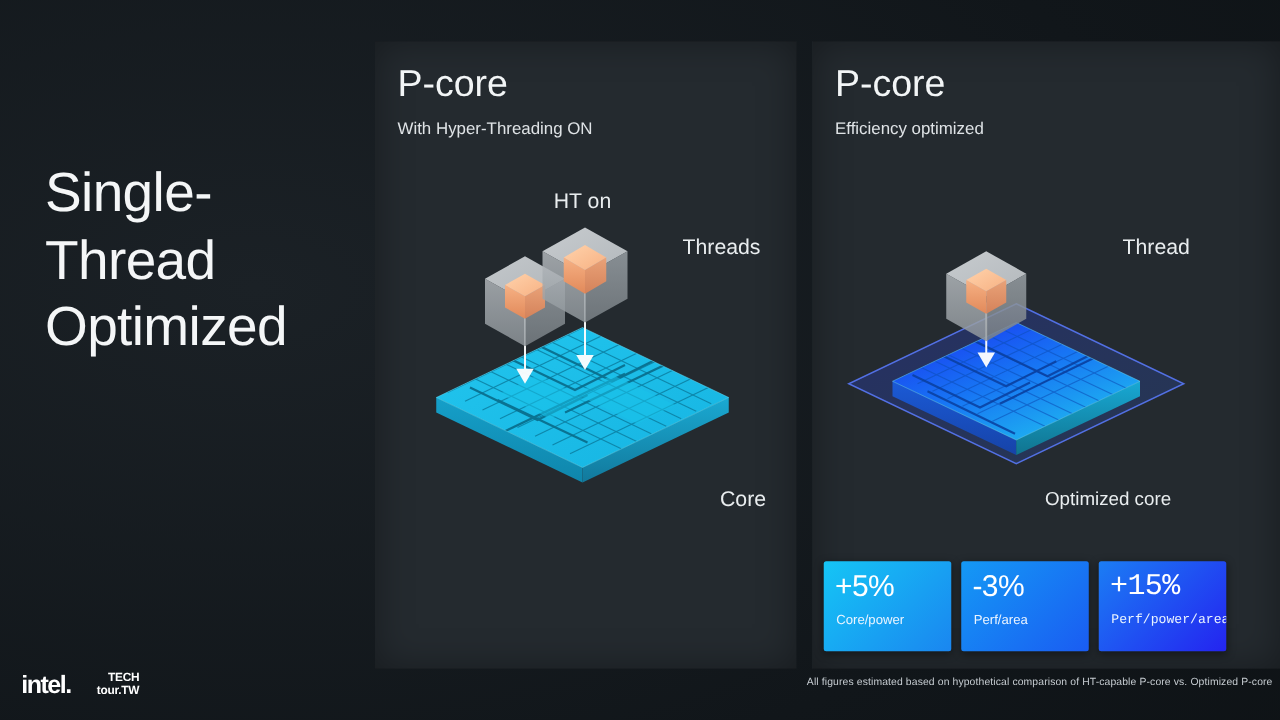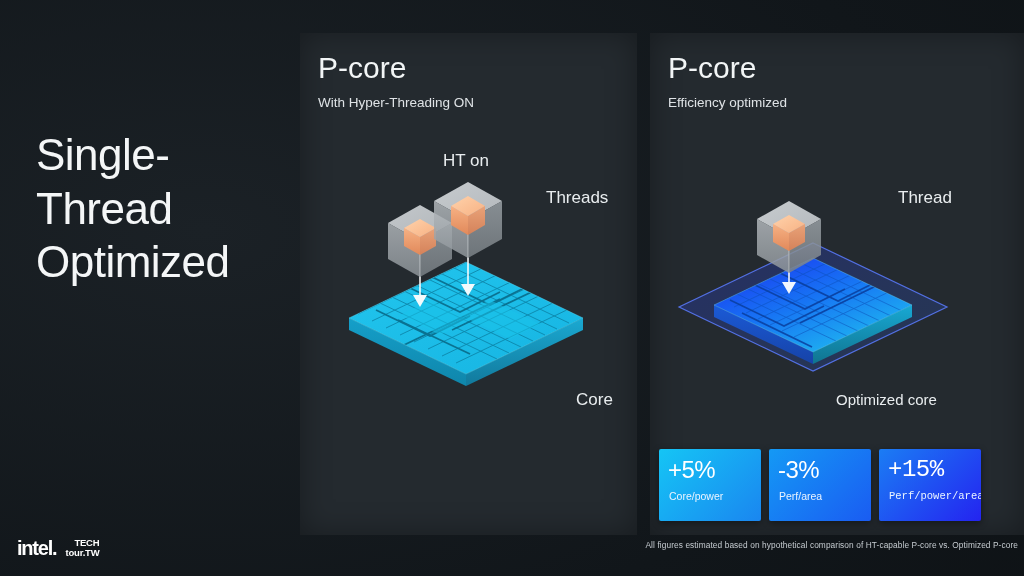--- a/index.html
+++ b/index.html
@@ -134,21 +134,21 @@
     white-space: nowrap;
   }
 
   
   .logo-bar {
     position: absolute;
     left: 17px;
     top: 538px;
     display: flex;
     align-items: center;
-    gap: 9px;
+    gap: 21px;
   }
   .intel-logo {
     font-size: 20px;
     font-weight: 700;
     letter-spacing: -1.2px;
     color: #ffffff;
     line-height: 1;
   }
   .tech-tour {
     line-height: 1.02;

